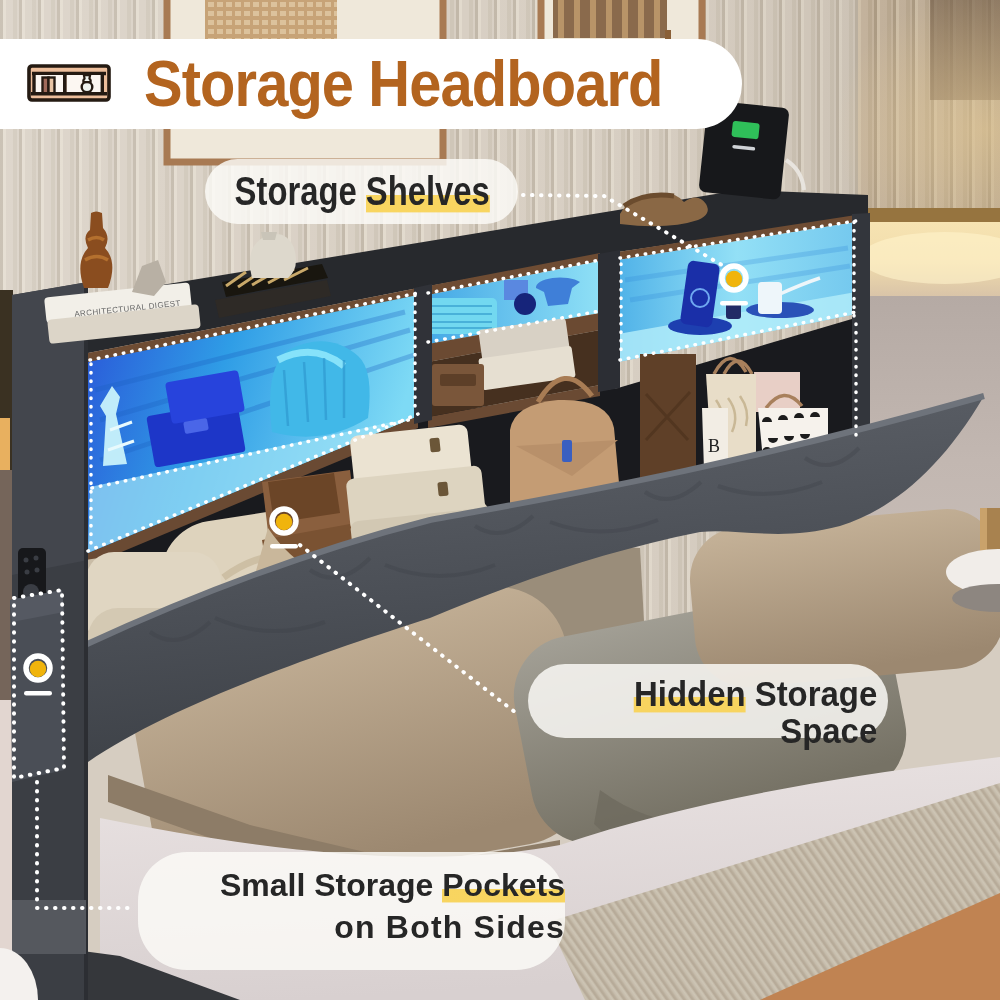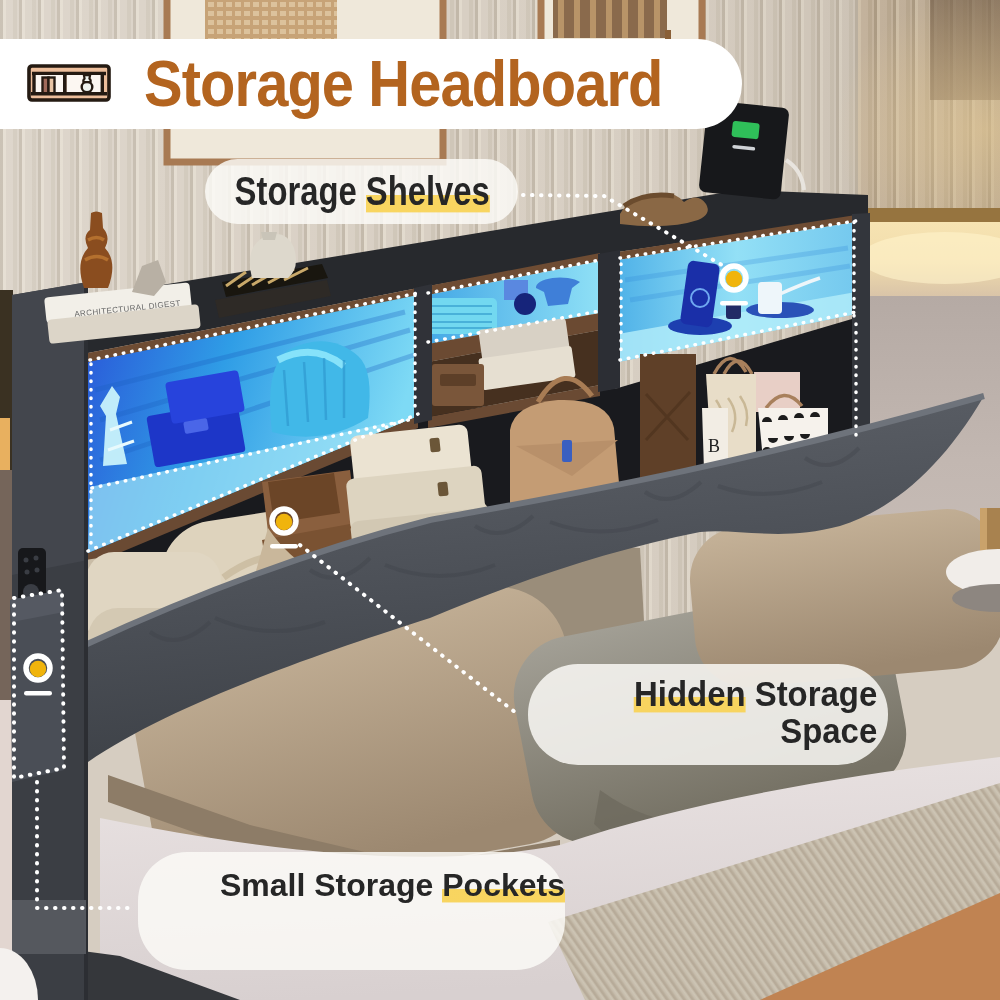--- a/index.html
+++ b/index.html
@@ -290,15 +290,15 @@
 <path d="M37.8,9 v21" stroke="#241a12" stroke-width="3.6"></path>
 <path d="M75.3,9 v21" stroke="#241a12" stroke-width="3.4"></path>
 <circle cx="60" cy="23" r="5.3" fill="#eef2ee" stroke="#241a12" stroke-width="2.4"></circle>
 <path d="M57.6,14.6 l-0.7,-3.4 h6.2 l-0.7,3.4 q1.9,1.5 1,3.6 h-6.8 q-0.9,-2.1 1,-3.6 Z" fill="#eef2ee" stroke="#241a12" stroke-width="2.2" stroke-linejoin="round"></path>
 <path d="M4,29.8 h76" stroke="#241a12" stroke-width="3.6"></path>
 </svg>
 <div style="position:absolute;left:144px;top:39px;width:620px;height:90px;line-height:90px;font-size:65px;font-weight:bold;color:#b3641f;letter-spacing:-1px;transform:scaleX(0.89);transform-origin:0 50%;">Storage Headboard</div>
 <div class="pill" style="left:205px;top:159px;width:313px;height:65px;border-radius:33px;font-size:40px;line-height:65px;">
     <div style="transform:scaleX(0.82);transform-origin:50% 50%;">Storage <span class="hl">Shelves</span></div>
   </div>
-<div class="pill" style="left:528px;top:664px;width:360px;height:101px;border-radius:50px;font-size:35px;line-height:37px;padding-top:11px;box-sizing:border-box;">
+<div class="pill" style="left:528px;top:664px;width:360px;height:74px;border-radius:50px;font-size:35px;line-height:37px;padding-top:11px;box-sizing:border-box;">
     <div style="transform:scaleX(0.94);transform-origin:50% 50%;"><span class="hl">Hidden</span> Storage<br>Space</div>
   </div>
-<div class="pill" style="left:138px;top:852px;width:427px;height:118px;border-radius:49px;font-size:32px;line-height:42px;padding-top:12px;box-sizing:border-box;">Small Storage <span class="hl">Pockets</span><br></div>
+<div class="pill" style="left:138px;top:852px;width:427px;height:118px;border-radius:49px;font-size:32px;line-height:42px;padding-top:12px;box-sizing:border-box;">Small Storage <span class="hl">Pockets</span><br><span style="letter-spacing:1.2px;">on Both Sides</span></div>
 </body></html>

